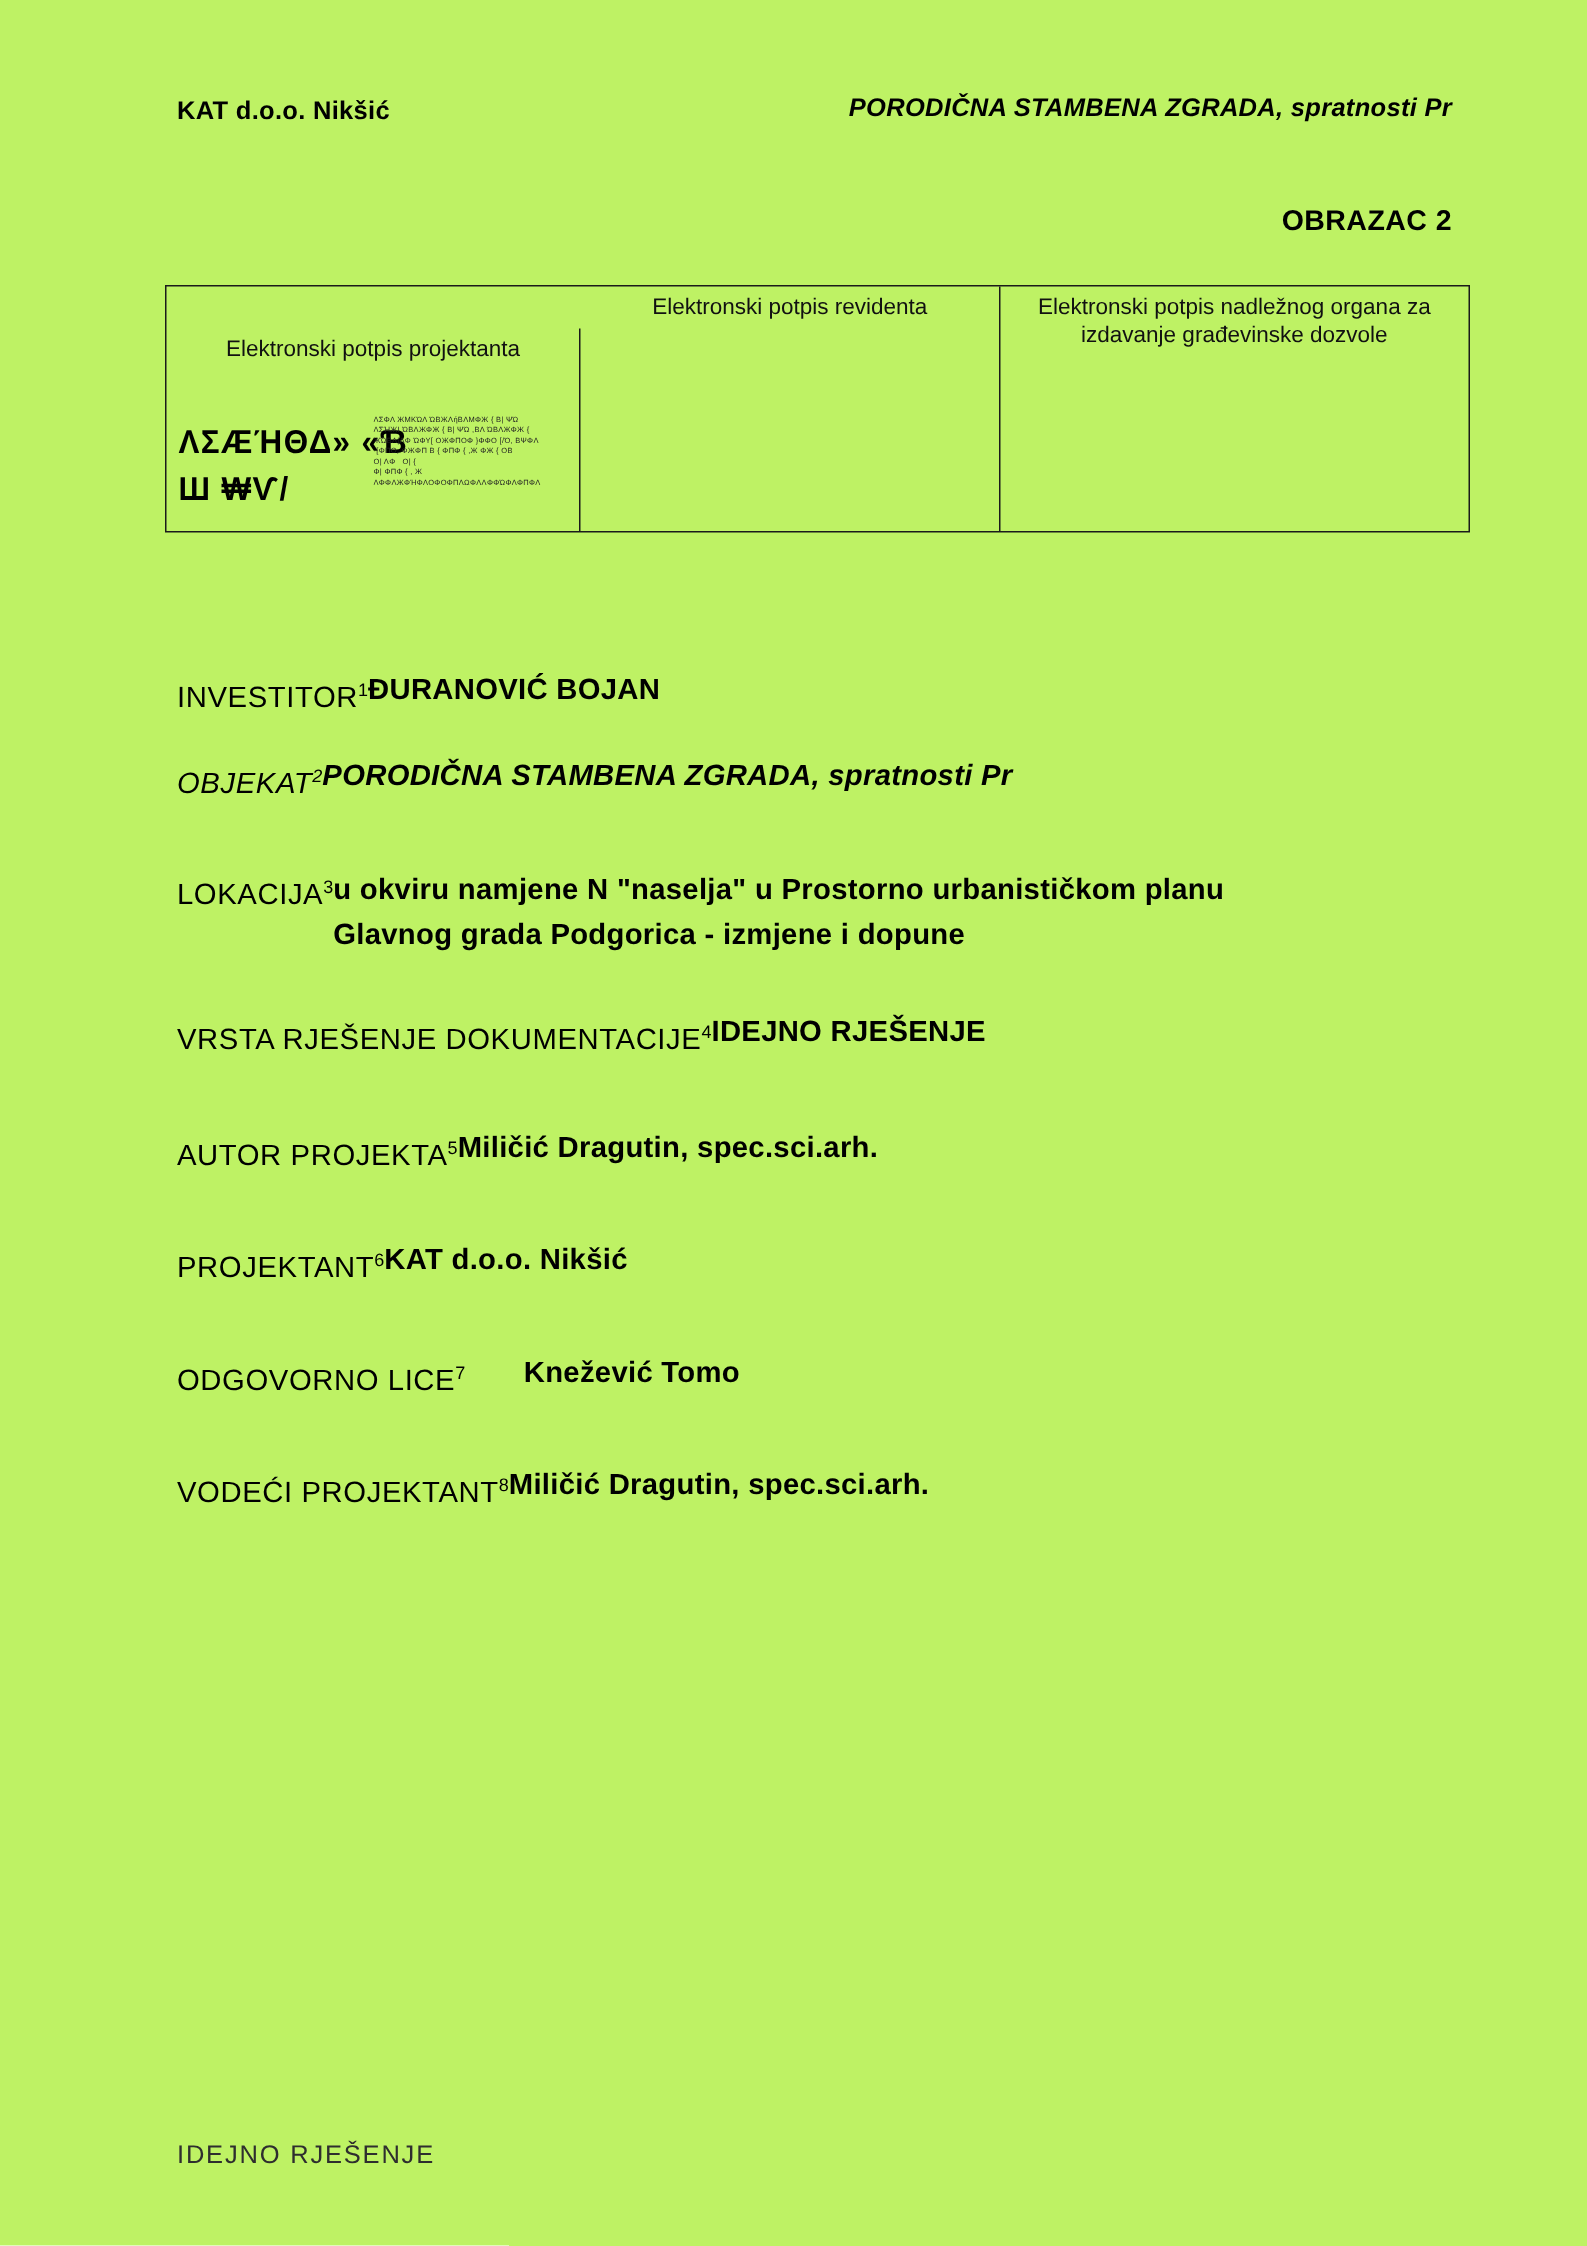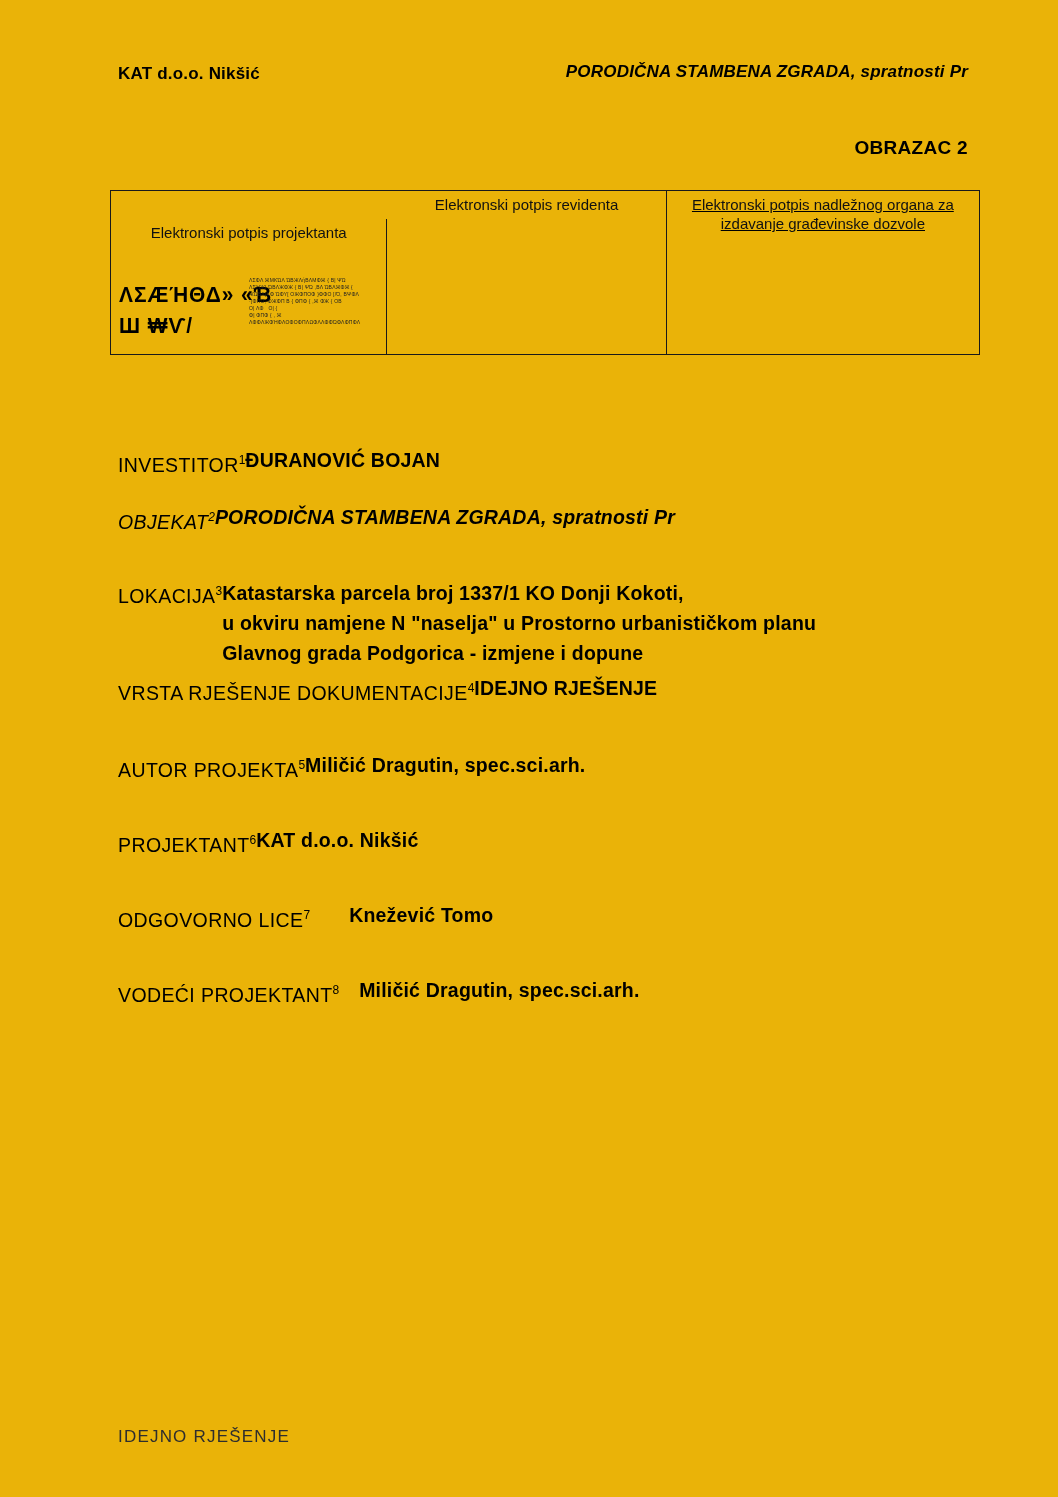--- a/index.html
+++ b/index.html
@@ -3,21 +3,21 @@
 <meta charset="utf-8">
 <style>
   * { margin: 0; padding: 0; box-sizing: border-box; }
   html, body { background: #ffffff; }
   body { font-family: "Liberation Sans", sans-serif; color: #000; }
 
   .page {
     position: relative;
     width: 1058px;
     height: 1497px;
-    background: #eab308;
+    background: #bef264;
     overflow: hidden;
   }
 
   
   .running-header-left {
     position: absolute; top: 64px; left: 118px;
     font-size: 17px; font-weight: bold; letter-spacing: 0.2px;
   }
   .running-header-right {
     position: absolute; top: 62px; right: 90px;
@@ -37,21 +37,21 @@
     border: 1px solid #1a1a1a;
   }
   .sig-cell {
     position: relative;
     border-right: 1px solid #1a1a1a;
     padding: 4px 8px 0 8px;
   }
   .sig-cell:last-child { border-right: none; }
   .sig-cell-1 { width: 277px; margin-top: 28px; }
   .sig-cell-2 { width: 280px; }
-  .sig-cell-3 { width: 313px; text-decoration: underline; }
+  .sig-cell-3 { width: 313px; }
   .sig-cell-header {
     font-size: 15px; line-height: 19px; text-align: center; color: #111;
   }
 
   .sig-stamp {
     position: absolute; left: 8px; top: 60px;
     font-size: 22px; font-weight: bold; line-height: 31px;
     letter-spacing: 1px; white-space: pre; color: #000;
     transform: scaleX(0.95); transform-origin: left top;
   }
@@ -78,21 +78,21 @@
   }
   .info-value .vline { line-height: 30px; }
 
   .row-investitor { top: 447px; }
   .row-objekat    { top: 504px; font-style: italic; }
   .row-lokacija   { top: 578px; }
   .row-vrsta      { top: 675px; }
   .row-autor      { top: 752px; }
   .row-projektant { top: 827px; }
   .row-odgovorno  { top: 902px; gap: 39px; }
-  .row-vodeci     { top: 977px; gap: 20px; }
+  .row-vodeci     { top: 977px; }
 
   .page-footer {
     position: absolute; left: 118px; top: 1427px;
     font-size: 17px; font-weight: normal; letter-spacing: 1.2px;
     color: #2e2e2e;
   }
 </style>
 </head>
 <body>
 
@@ -131,21 +131,20 @@
   </div>
 
   <div class="info-row row-objekat">
     <div class="info-label"><span>OBJEKAT</span><sup>2</sup></div>
     <div class="info-value">PORODIČNA STAMBENA ZGRADA,  spratnosti Pr</div>
   </div>
 
   <div class="info-row row-lokacija">
     <div class="info-label"><span>LOKACIJA</span><sup>3</sup></div>
     <div class="info-value">
-      <div class="vline">Katastarska parcela broj 1337/1 KO Donji Kokoti,</div>
       <div class="vline">u okviru namjene N "naselja" u Prostorno urbanističkom planu</div>
       <div class="vline">Glavnog grada Podgorica - izmjene i dopune</div>
     </div>
   </div>
 
   <div class="info-row row-vrsta">
     <div class="info-label"><span>VRSTA RJEŠENJE DOKUMENTACIJE</span><sup>4</sup></div>
     <div class="info-value">IDEJNO RJEŠENJE</div>
   </div>
 

